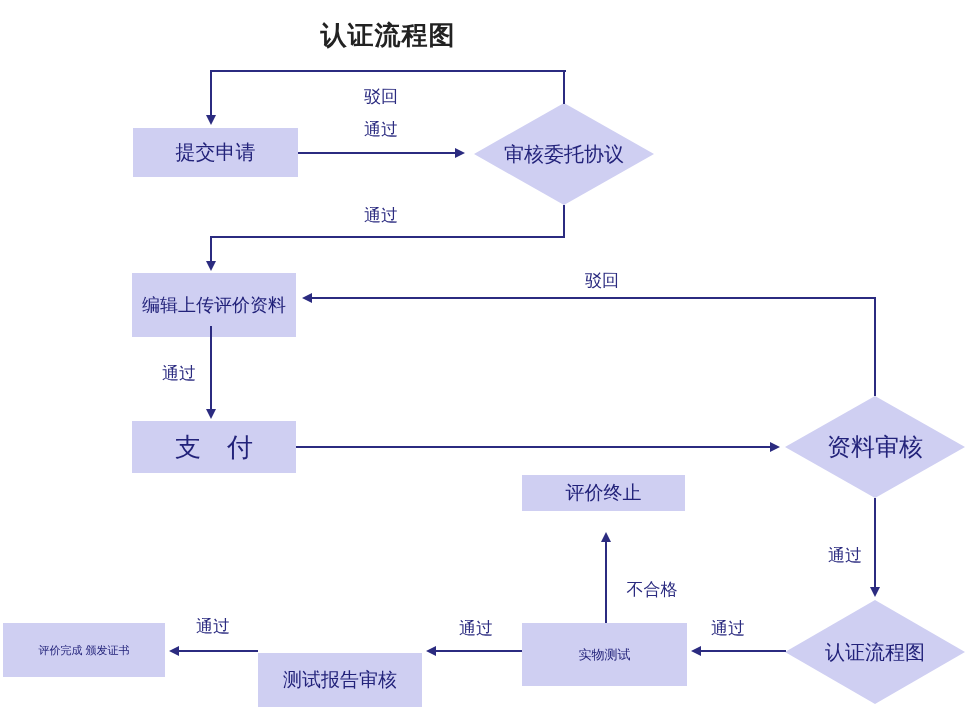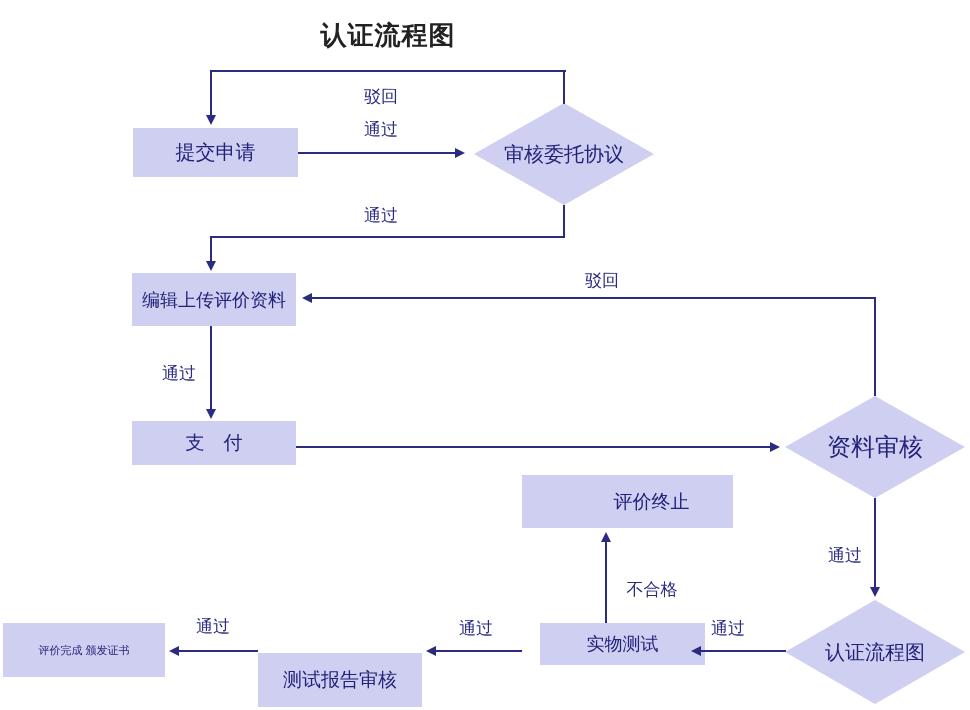--- a/index.html
+++ b/index.html
@@ -66,27 +66,27 @@
 </style>
 </head>
 <body>
 
 <div class="canvas">
 
   <div class="title" style="left:308px;top:18px;width:160px;font-weight:bold;">认证流程图</div>
 
   <div class="node" style="left:133px;top:128px;width:165px;height:49px;font-size:20px;">提交申请</div>
 
-  <div class="node" style="left:132px;top:273px;width:164px;height:53px;font-size:18px;">编辑上传评价资料</div>
+  <div class="node" style="left:132px;top:273px;width:164px;height:64px;font-size:18px;">编辑上传评价资料</div>
 
-  <div class="node" style="left:132px;top:421px;width:164px;height:44px;font-size:19px;">支　付</div>
+  <div class="node" style="left:132px;top:421px;width:164px;height:52px;font-size:26px;">支　付</div>
 
-  <div class="node" style="left:522px;top:475px;width:163px;height:53px;font-size:19px;padding-left:48px;">评价终止</div>
+  <div class="node" style="left:522px;top:475px;width:163px;height:36px;font-size:19px;">评价终止</div>
 
-  <div class="node" style="left:522px;top:623px;width:165px;height:42px;font-size:18px;margin-left:18px;">实物测试</div>
+  <div class="node" style="left:522px;top:623px;width:165px;height:63px;font-size:13px;">实物测试</div>
 
   <div class="node" style="left:258px;top:653px;width:164px;height:54px;font-size:19px;">测试报告审核</div>
 
   <div class="node" style="left:3px;top:623px;width:162px;height:54px;font-size:11px;">评价完成 颁发证书</div>
 
   <div class="diamond" style="left:474px;top:103px;width:180px;height:102px;font-size:20px;">审核委托协议</div>
 
   <div class="diamond" style="left:785px;top:396px;width:180px;height:102px;font-size:24px;">资料审核</div>
 
   <div class="diamond" style="left:785px;top:600px;width:180px;height:104px;font-size:20px;">认证流程图</div>

